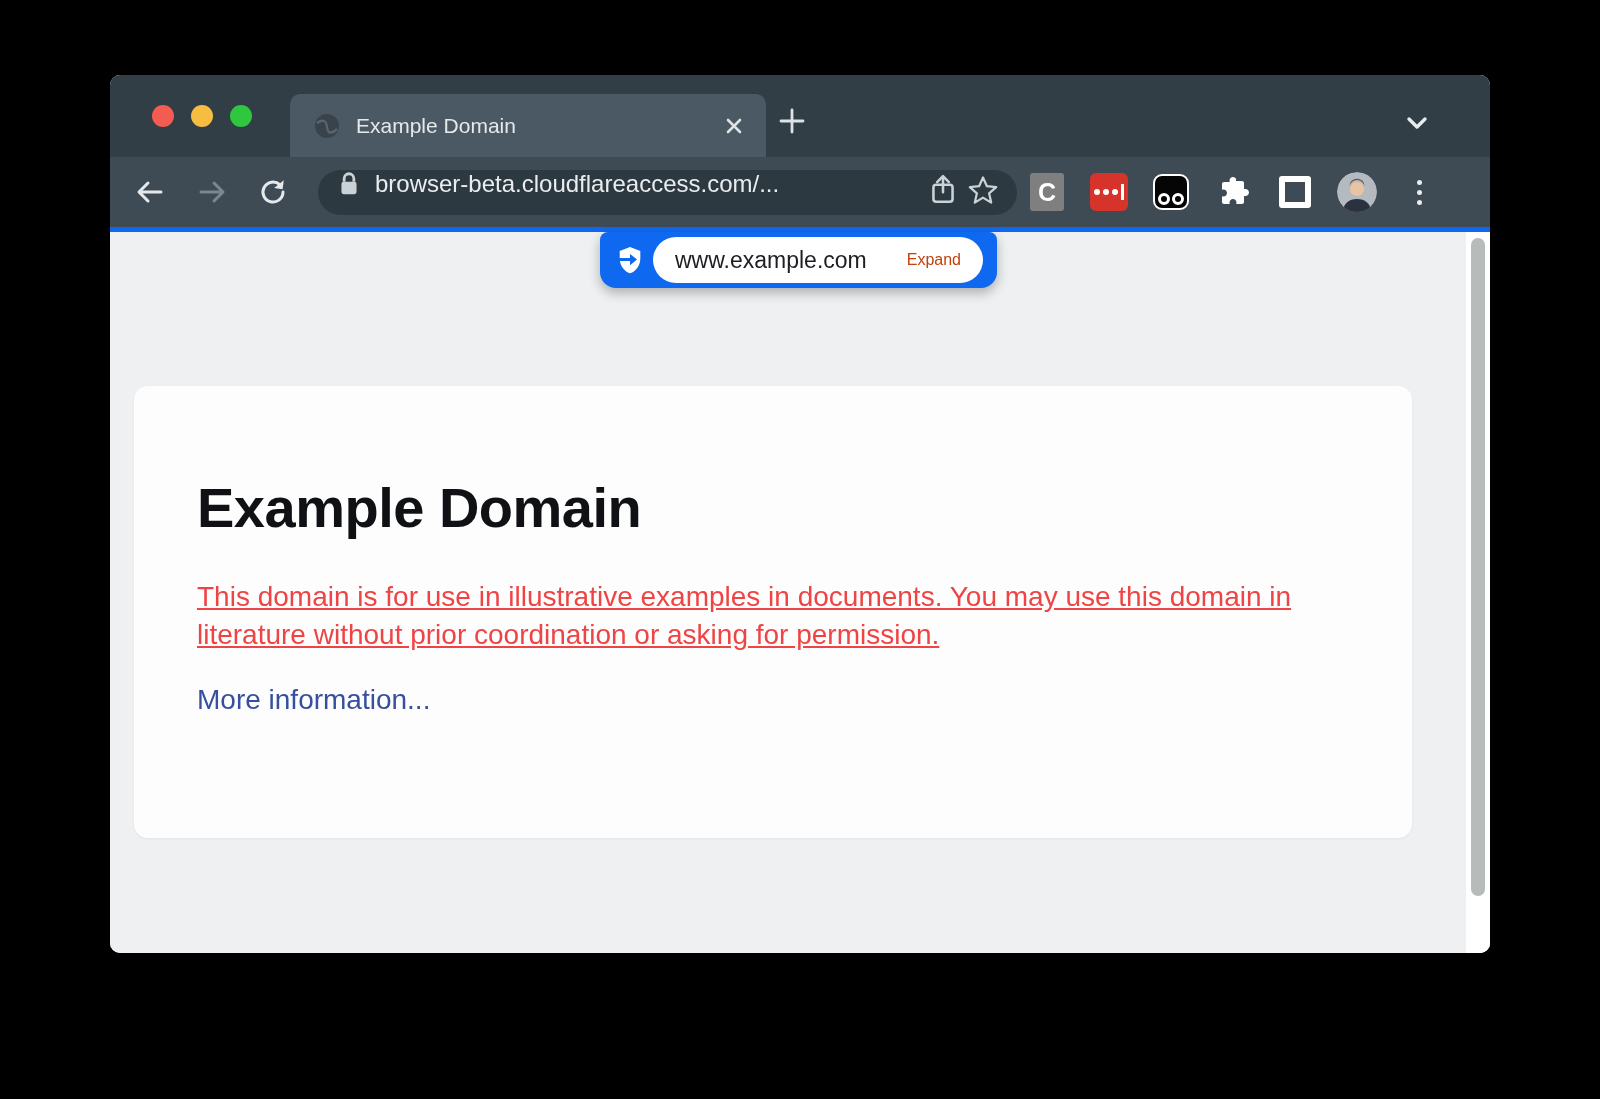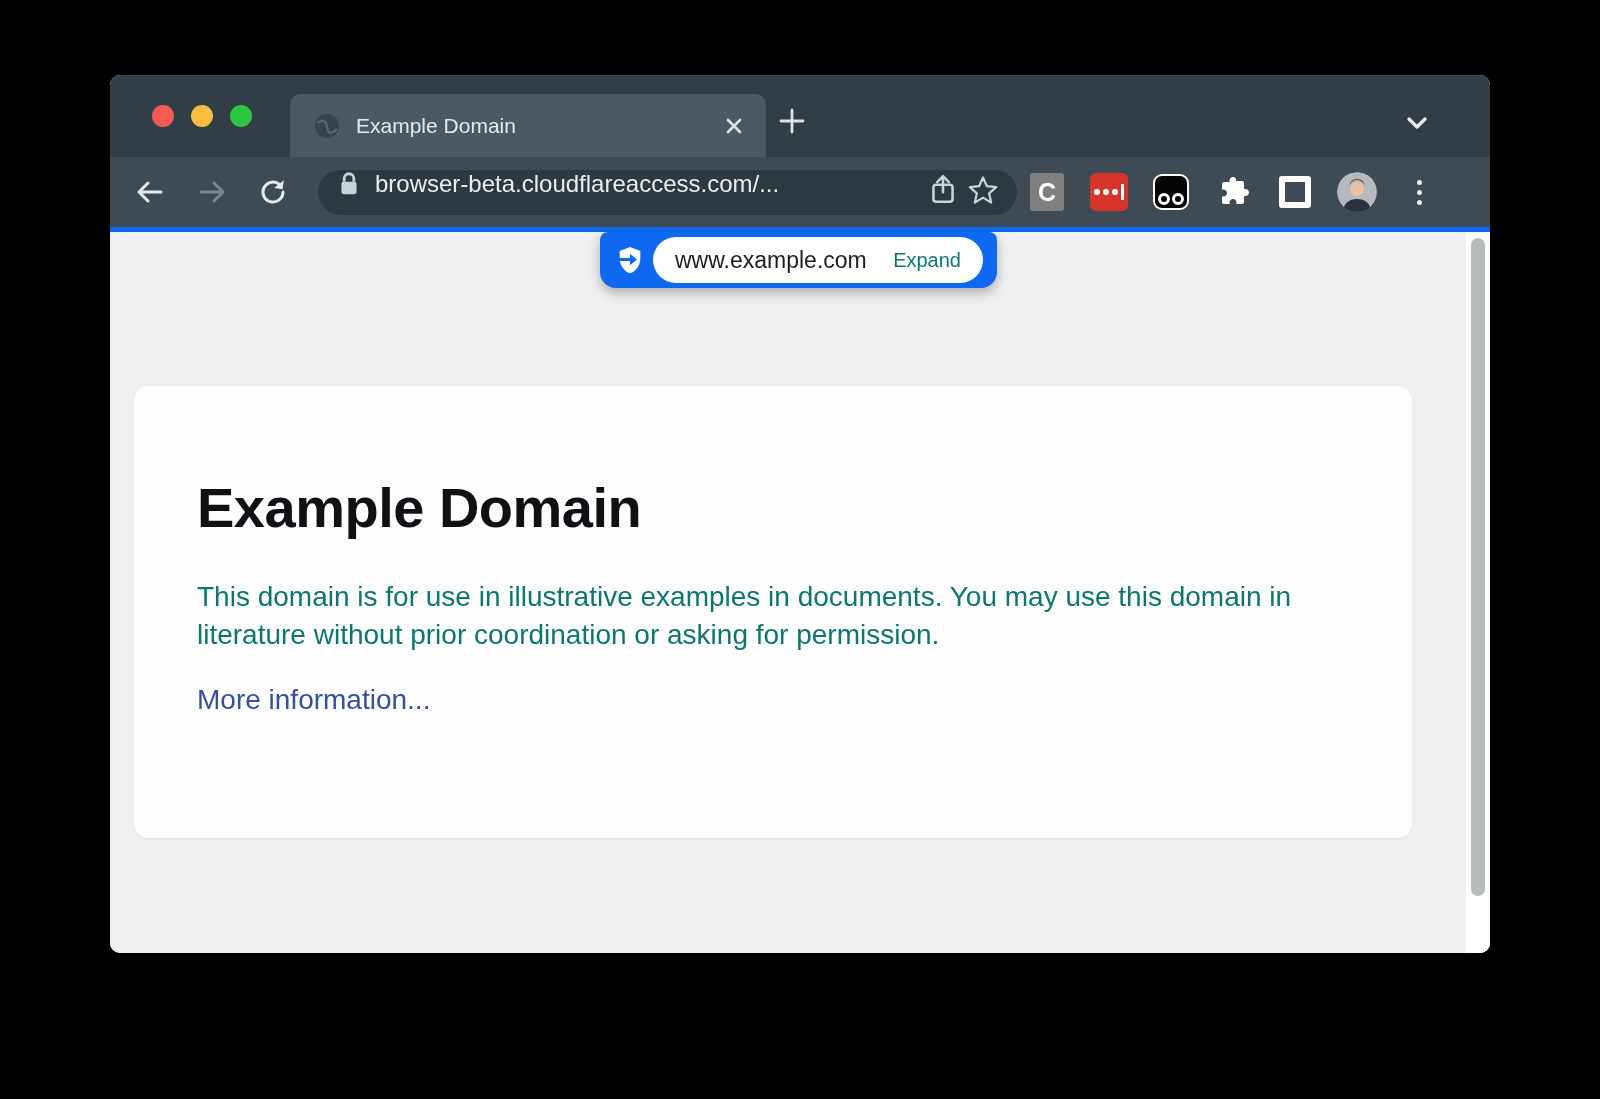--- a/index.html
+++ b/index.html
@@ -66,29 +66,29 @@
              background:var(--accent-blue,#0e64e8);}
   .content{position:absolute;top:157px;left:0;width:100%;height:721px;background:#eff0f2;}
   .badge{position:absolute;left:490px;top:0;width:397px;height:56px;
          background:var(--accent-blue,#0f68f0);border-radius:8px 8px 16px 16px;
          box-shadow:0 5px 12px rgba(0,0,0,0.28);}
   .badge-shield{position:absolute;left:15px;top:13px;width:30px;height:30px;}
   .badge-pill{position:absolute;left:53px;top:5px;width:330px;height:46px;background:#fff;
               border-radius:23px;display:flex;align-items:center;justify-content:space-between;
               padding:0 22px;box-sizing:border-box;}
   .badge-host{font-size:23px;color:#1c1e21;}
-  .badge-expand{font-size:20px;color:#0f766e;}
+  .badge-expand{font-size:16px;color:#c2410c;}
 
   
   .card{position:absolute;left:24px;top:154px;width:1278px;height:452px;background:#fdfdfe;
         border-radius:14px;box-shadow:0 1px 3px rgba(0,0,0,0.05);
         padding:0 63px;box-sizing:border-box;}
   .card h1{margin:94px 0 0;font-size:56px;font-weight:700;color:#101114;
            letter-spacing:-0.5px;line-height:1;}
-  .card p{margin:42px 0 0;font-size:28px;line-height:38px;color:#0f766e;max-width:1150px;}
+  .card p{margin:42px 0 0;font-size:28px;line-height:38px;color:#ef4444;max-width:1150px;text-decoration:underline;}
   .card a{display:inline-block;margin-top:30px;font-size:28px;
           color:var(--link-color,#36509e);text-decoration:none;cursor:pointer;}
 
   
   .scroll-track{position:absolute;right:0;top:0;width:24px;height:100%;background:#ffffff;}
   .scroll-thumb{position:absolute;left:5px;top:6px;width:14px;height:658px;border-radius:7px;
                 background:#b7bcbb;}
 </style>
 </head>
 <body>

